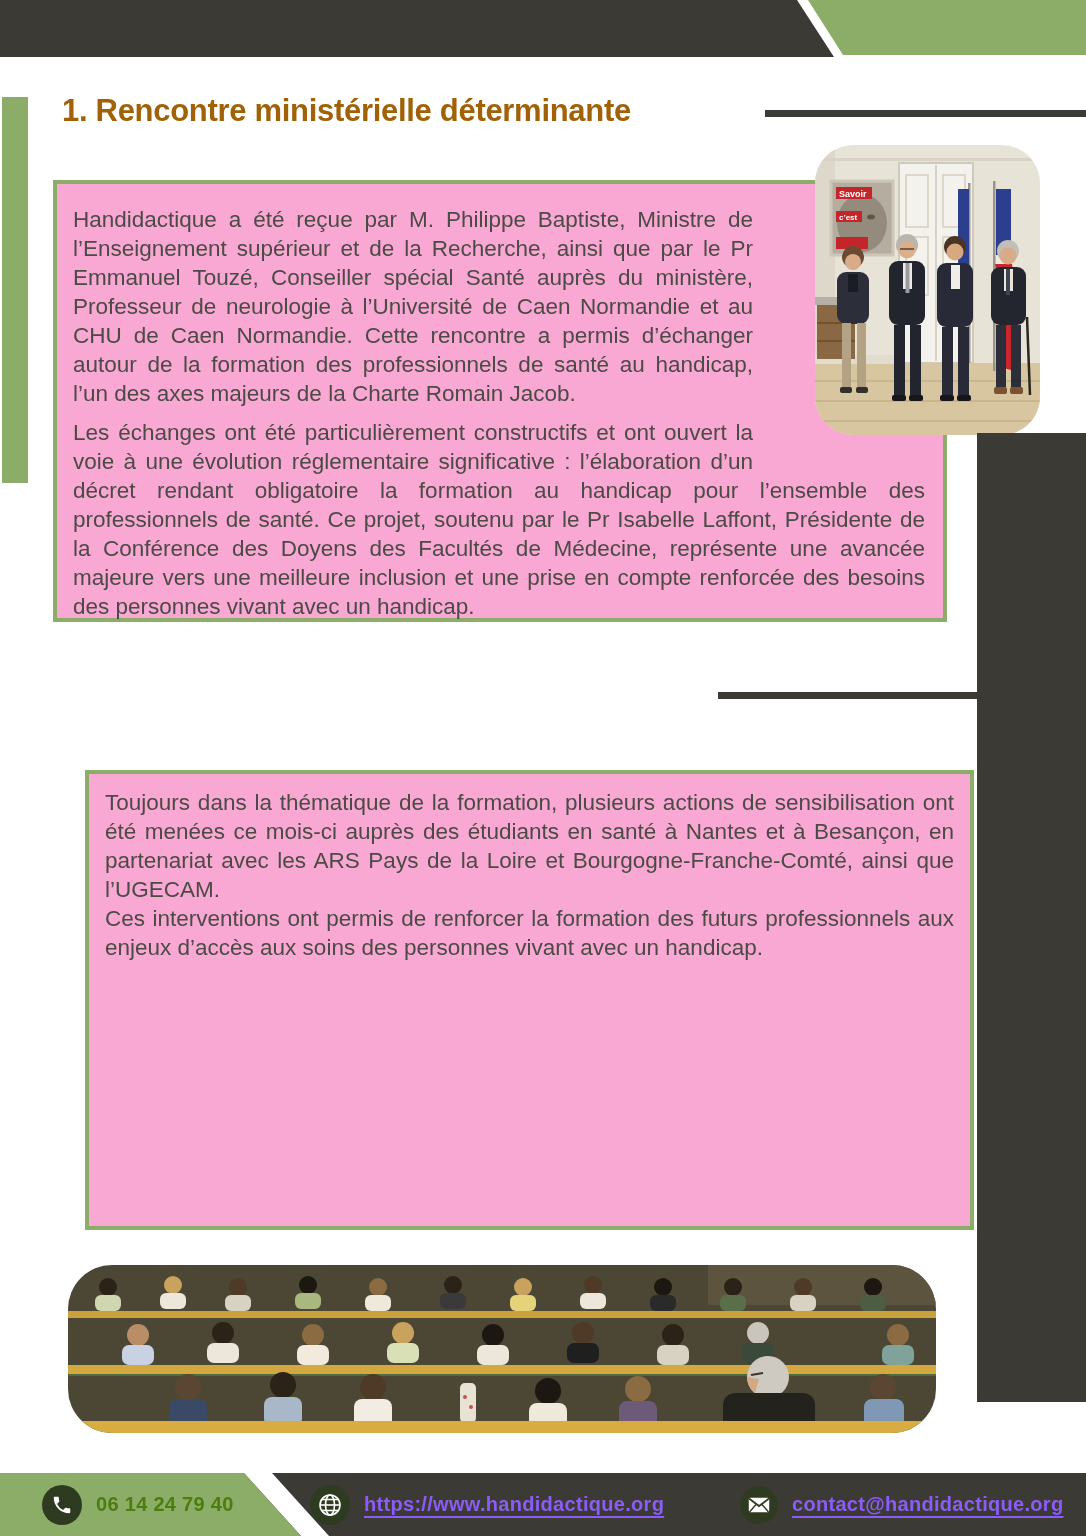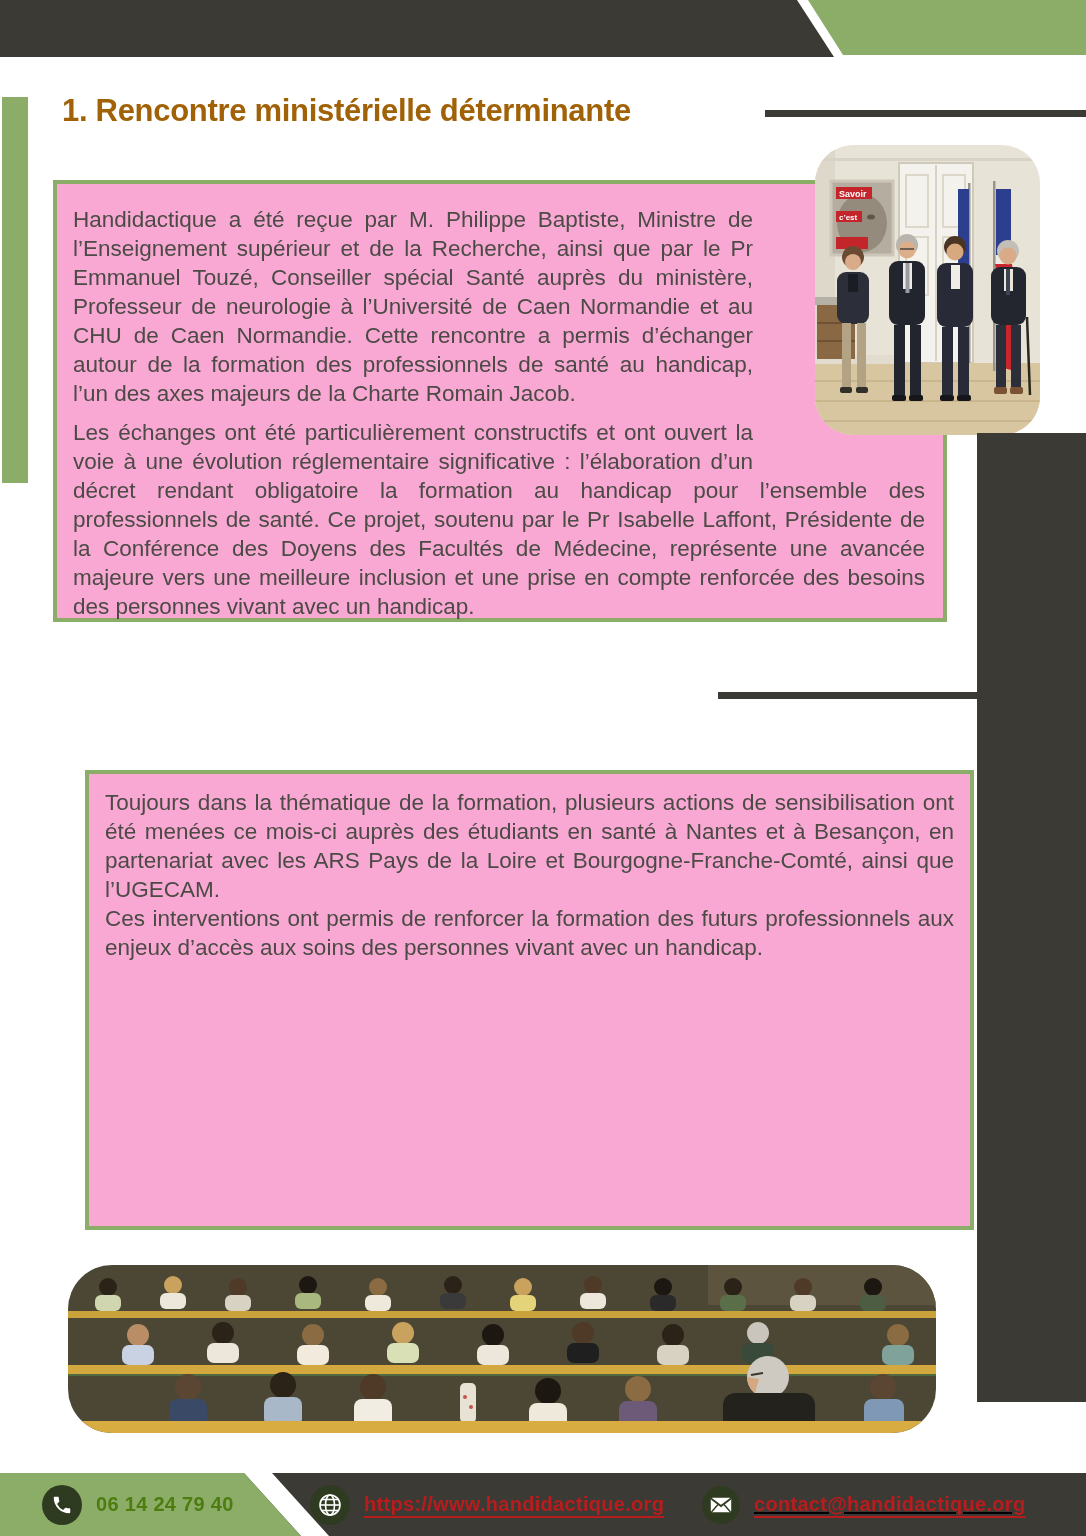--- a/index.html
+++ b/index.html
@@ -40,26 +40,26 @@
 
   
   .footer-dark{position:absolute;left:0;top:1473px;width:1086px;height:63px;background:#3b3a35;}
   .footer-stripe{position:absolute;left:0;top:1473px;width:1086px;height:63px;background:#ffffff;
                  clip-path:polygon(244px 0,272px 0,329px 63px,301px 63px);}
   .footer-green{position:absolute;left:0;top:1473px;width:1086px;height:63px;background:#8cad68;
                 clip-path:polygon(0 0,244px 0,301px 63px,0 63px);}
   .footer-item{position:absolute;top:1473px;height:63px;display:flex;align-items:center;gap:14px;}
   .f-phone{left:42px;}
   .f-web{left:310px;}
-  .f-mail{left:702px;text-decoration:underline;}
+  .f-mail{left:740px;}
   .icon-circle{width:40px;height:40px;border-radius:50%;background:#2f3b21;
                display:flex;align-items:center;justify-content:center;flex:0 0 auto;}
   .f-mail .icon-circle{width:38px;height:38px;}
   .footer-text{color:#4d7c0f;font-size:20px;font-weight:bold;letter-spacing:0.3px;}
-  a.footer-link{color:#b91c1c;text-decoration:underline;text-underline-offset:5px;
+  a.footer-link{color:#8b5cf6;text-decoration:underline;text-underline-offset:5px;
                 text-decoration-thickness:2px;}
 </style>
 </head>
 <body>
 
 <div class="page">
 
   <div class="top-dark"></div>
   <div class="top-green"></div>
   <div class="left-green-bar"></div>

